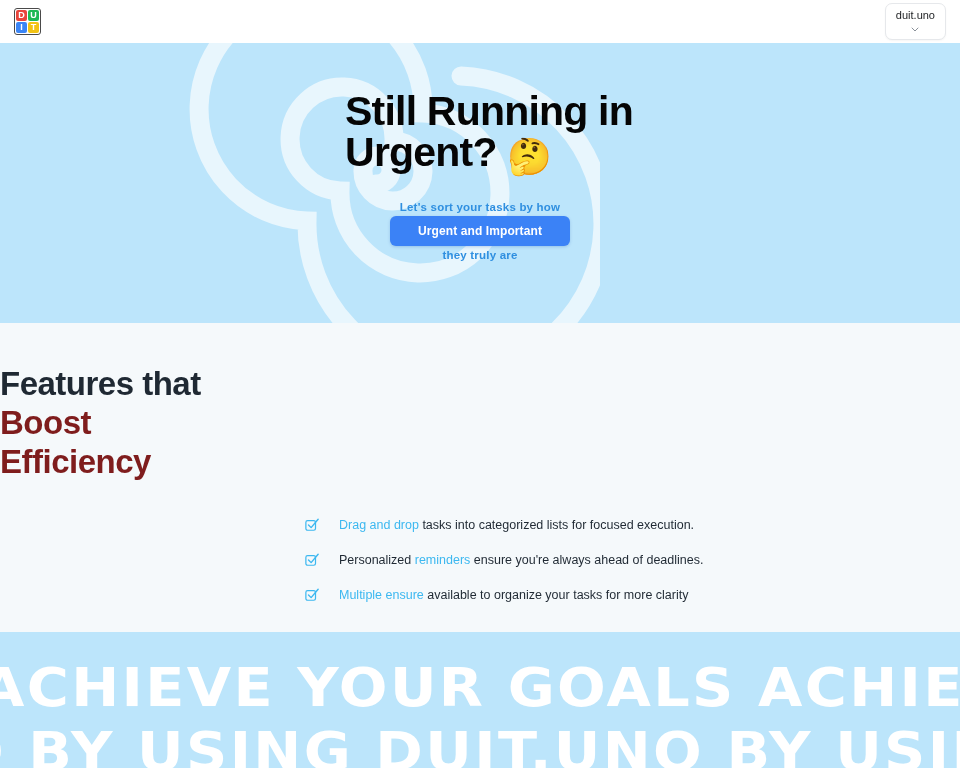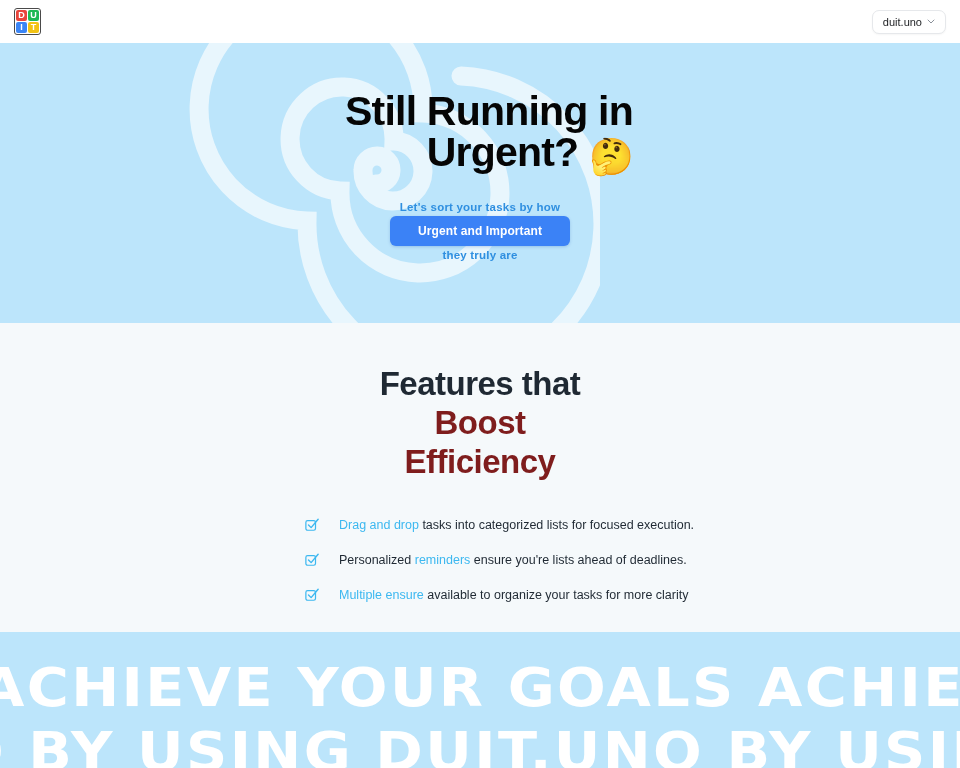--- a/index.html
+++ b/index.html
@@ -47,40 +47,41 @@
     display:flex; align-items:center; gap:5px;
     border:1px solid #e6e8eb;
     border-radius:7px;
     background:#ffffff;
     padding:5px 10px;
     font-size:11px;
     color:#1c1e21;
     font-weight:500;
     cursor:pointer;
     box-shadow:0 1px 2px rgba(0,0,0,.04);
+    flex-direction:column;
   }
   .chev { font-size:8px; color:#8a9099; line-height:1; }
 
   
   .hero {
     position:absolute; top:43px; left:0; width:960px; height:280px;
     background:#bce5fb;
     overflow:hidden;
   }
   .spiral { position:absolute; top:-45px; left:140px; opacity:1; }
 
   .hero-content {
     position:absolute; top:0; left:0; width:960px; height:280px;
     display:flex; flex-direction:column; align-items:center;
     padding-top:48px;
     z-index:5;
   }
   .hero-title {
     font-size:41px; font-weight:bold; color:#050505;
-    line-height:1.0; text-align:right;
+    line-height:1.0; text-align:left;
     letter-spacing:-0.8px;
     max-width:420px;
     margin-left:18px;
   }
   .hero-emoji { font-size:36px; vertical-align:-3px; }
   .hero-sub-wrap {
     margin-top:26px;
     display:flex; flex-direction:column; align-items:center; gap:3px;
   }
   .hero-sub {
@@ -98,21 +99,20 @@
     font-family:"Liberation Sans", sans-serif;
   }
 
   
   .features {
     position:absolute; top:323px; left:0; width:960px; height:309px;
     background:#f5f9fb;
   }
   .feat-head {
     position:absolute; top:42px; left:0; width:960px;
-    text-align:center;
     font-size:33px; font-weight:bold; line-height:1.18;
     letter-spacing:-0.5px;
   }
   .feat-head .dark { color:#1f2933; }
   .feat-head .blue { color:#7f1d1d; display:block; }
 
   .feat-list {
     position:absolute; top:195px; left:305px;
     display:flex; flex-direction:column; gap:17px;
   }
@@ -214,21 +214,21 @@
         <span class="feat-text"><span class="hl">Drag and drop</span><span> tasks into categorized lists for focused execution.</span></span>
       </div>
 
       <div class="feat-item">
         <span>
           <svg width="14" height="14" viewBox="0 0 16 16">
             <rect x="1" y="3" width="11" height="11" rx="2" fill="none" stroke="#3cb8f0" stroke-width="1.4"></rect>
             <path d="M4 8 L7 11 L15 1.5" fill="none" stroke="#3cb8f0" stroke-width="1.6" stroke-linecap="round" stroke-linejoin="round"></path>
           </svg>
         </span>
-        <span class="feat-text"><span>Personalized </span><span class="hl">reminders</span><span> ensure you're lists ahead of deadlines.</span></span>
+        <span class="feat-text"><span>Personalized </span><span class="hl">reminders</span><span> ensure you're always ahead of deadlines.</span></span>
       </div>
 
       <div class="feat-item">
         <span>
           <svg width="14" height="14" viewBox="0 0 16 16">
             <rect x="1" y="3" width="11" height="11" rx="2" fill="none" stroke="#3cb8f0" stroke-width="1.4"></rect>
             <path d="M4 8 L7 11 L15 1.5" fill="none" stroke="#3cb8f0" stroke-width="1.6" stroke-linecap="round" stroke-linejoin="round"></path>
           </svg>
         </span>
         <span class="feat-text"><span class="hl">Multiple ensure</span><span> available to organize your tasks for more clarity</span></span>

